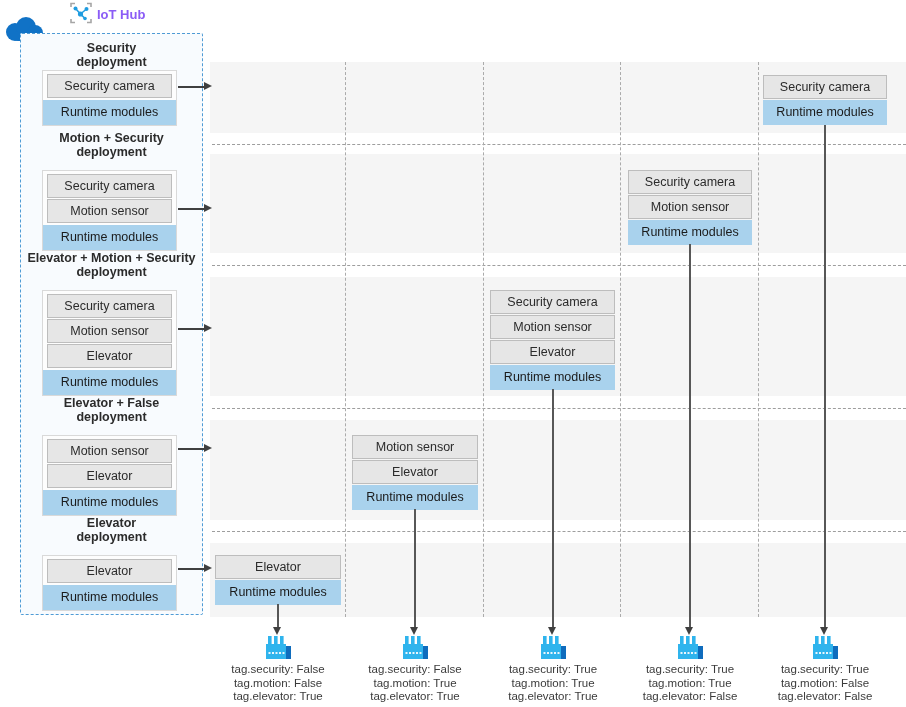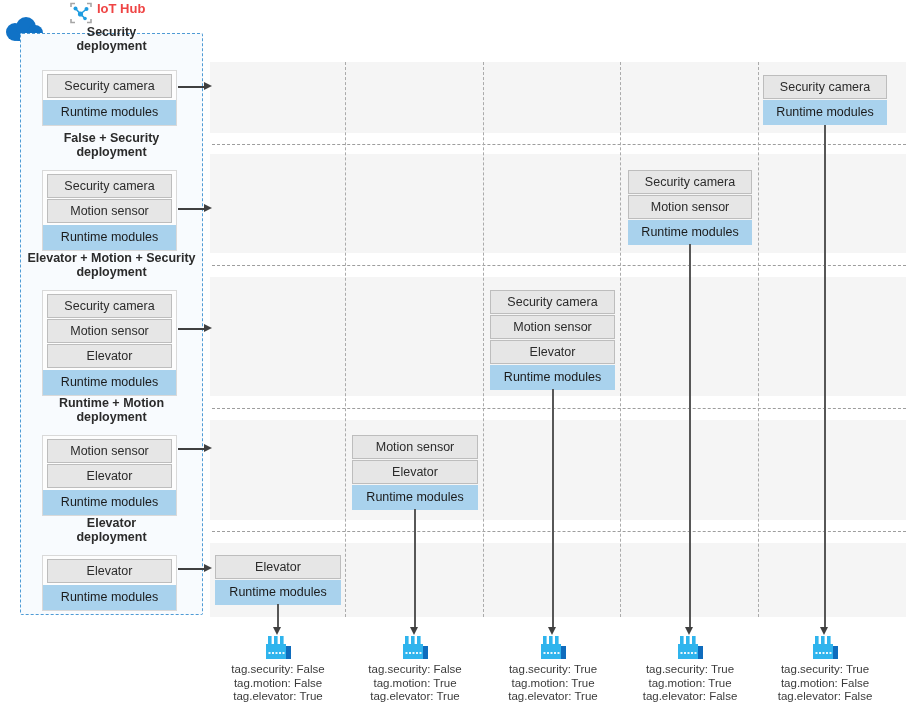--- a/index.html
+++ b/index.html
@@ -1,20 +1,20 @@
 <!DOCTYPE html>
 <html><head>
 <meta charset="utf-8">
 <style>
   * { margin:0; padding:0; box-sizing:border-box; }
   body { font-family:"Liberation Sans", sans-serif; background:#ffffff; }
   .canvas { position:relative; width:906px; height:707px; background:#ffffff; overflow:hidden; }
 
   
-  .hub-title { position:absolute; left:97px; top:1px; font-size:13px; font-weight:700; color:#ef4444; }
+  .hub-title { position:absolute; left:97px; top:7px; font-size:13px; font-weight:700; color:#8b5cf6; }
   .iot-icon  { position:absolute; left:70px; top:2px; }
   .cloud-icon{ position:absolute; left:2px; top:15px; }
 
   
   .sidebar-box { position:absolute; left:20px; top:33px; width:183px; height:582px;
                  border:1.6px dashed #4f9bd5; background:#f8fbfe; border-radius:2px; }
   .dep-label { position:absolute; left:23px; width:177px; text-align:center; color:#2b2b2b; line-height:13.5px; }
   .dep-title { font-size:12.5px; font-weight:700; }
   .dep-sub   { font-size:12.5px; font-weight:700; }
 
@@ -78,33 +78,33 @@
       <circle cx="10.5" cy="12" r="2.6" fill="#1f9ce0"></circle>
       <circle cx="5.5" cy="6.5" r="2" fill="#1f9ce0"></circle>
       <circle cx="16.5" cy="7" r="2" fill="#1f9ce0"></circle>
       <circle cx="15" cy="16.5" r="1.8" fill="#1f9ce0"></circle>
     </svg>
   </span>
   <div class="hub-title">IoT Hub</div>
 
   <div class="sidebar-box"></div>
 
-  <div class="dep-label" style="top:26px">
+  <div class="dep-label" style="top:42px">
     <div class="dep-title">Security</div>
     <div class="dep-sub">deployment</div>
   </div>
   <div class="dep-box" style="top:70px">
     <div class="mods">
       <div class="mod">Security camera</div>
     </div>
     <div class="runtime">Runtime modules</div>
   </div>
 
   <div class="dep-label" style="top:132px">
-    <div class="dep-title">False + Security</div>
+    <div class="dep-title">Motion + Security</div>
     <div class="dep-sub">deployment</div>
   </div>
   <div class="dep-box" style="top:170px">
     <div class="mods">
       <div class="mod">Security camera</div>
       <div class="mod">Motion sensor</div>
     </div>
     <div class="runtime">Runtime modules</div>
   </div>
 
@@ -115,21 +115,21 @@
   <div class="dep-box" style="top:290px">
     <div class="mods">
       <div class="mod">Security camera</div>
       <div class="mod">Motion sensor</div>
       <div class="mod">Elevator</div>
     </div>
     <div class="runtime">Runtime modules</div>
   </div>
 
   <div class="dep-label" style="top:397px">
-    <div class="dep-title">Runtime + Motion</div>
+    <div class="dep-title">Elevator + False</div>
     <div class="dep-sub">deployment</div>
   </div>
   <div class="dep-box" style="top:435px">
     <div class="mods">
       <div class="mod">Motion sensor</div>
       <div class="mod">Elevator</div>
     </div>
     <div class="runtime">Runtime modules</div>
   </div>
 

